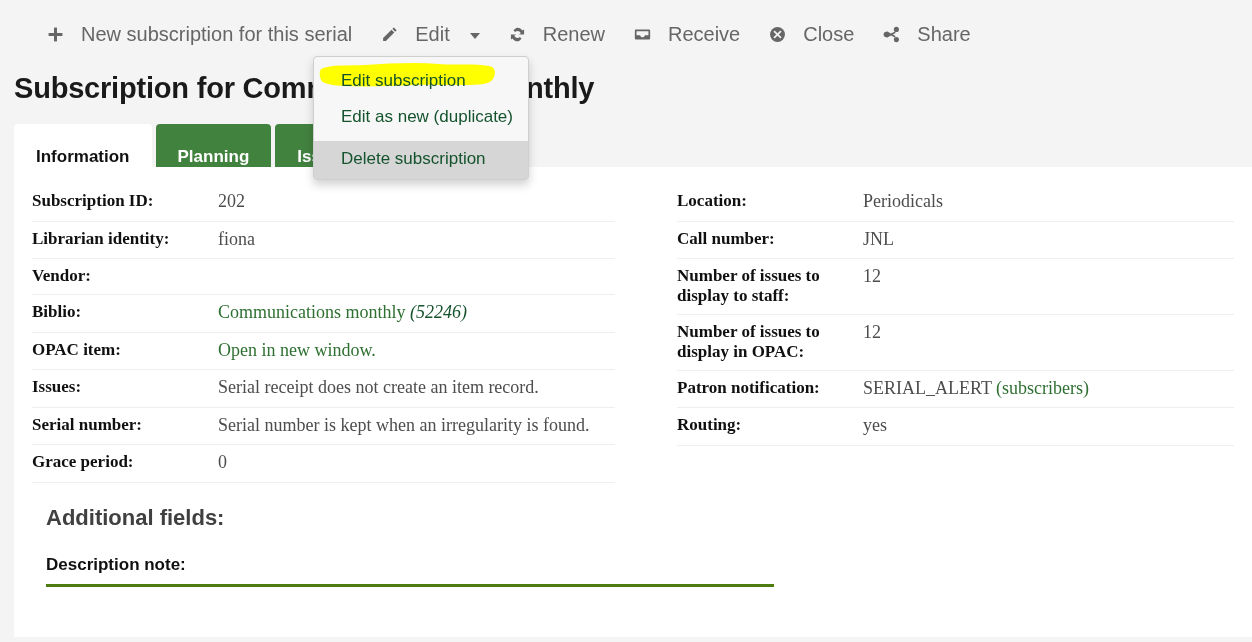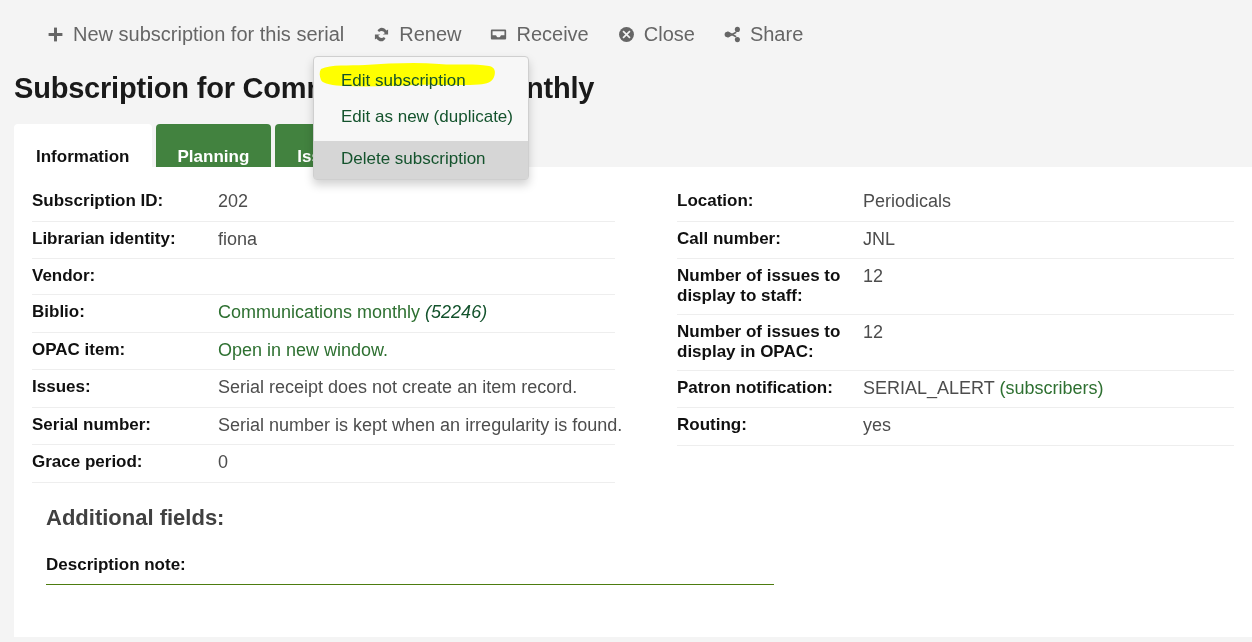--- a/index.html
+++ b/index.html
@@ -27,21 +27,21 @@
     height: 68px;
     background: #f4f4f4;
     display: flex;
     align-items: center;
     padding-left: 32px;
     gap: 0px;
   }
   .tb-btn {
     display: flex;
     align-items: center;
-    gap: 8px;
+    gap: 16px;
     color: #666666;
     font-size: 20px;
     padding: 6px 14px;
     cursor: pointer;
     white-space: nowrap;
     line-height: 1;
   }
   .tb-btn .ic {
     display: inline-flex;
     align-items: center;
@@ -107,20 +107,21 @@
     height: 470px;
     background: #ffffff;
   }
 
   .cols {
     position: absolute;
     left: 0; top: 0;
     width: 1238px;
     display: flex;
     gap: 0;
+    font-family: Liberation Serif, serif;
   }
   .col {
     width: 50%;
     padding: 17px 18px 0 18px;
   }
   .col.right { padding-left: 44px; }
 
   table.info {
     width: 100%;
     border-collapse: collapse;
@@ -159,21 +160,21 @@
     color: #404040;
   }
   .addl-table {
     position: absolute;
     left: 32px; top: 380px;
     width: 728px;
     border-collapse: collapse;
     table-layout: fixed;
   }
   .addl-table td {
-    border-bottom: 1px solid #4d7c0f;
+    border-bottom: 3px solid #4d7c0f;
     padding: 8px 0 9px 0;
     font-size: 17px;
     font-weight: bold;
     color: #101010;
     vertical-align: top;
   }
   .addl-table td.afval { font-weight: normal; color: #4d4d4d; }
 
   
   .dropdown {
@@ -233,20 +234,30 @@
     <div class="tb-btn">
       <span class="ic">
         <svg viewBox="0 0 16 16" width="17" height="17" fill="currentColor">
           <rect x="6.6" y="1.5" width="2.8" height="13"></rect>
             <rect x="1.5" y="6.6" width="13" height="2.8"></rect>
         </svg>
       </span>
       <span>New subscription for this serial</span>
     </div>
 
+    <div class="tb-btn">
+      <span class="ic">
+        <svg viewBox="0 0 16 16" width="17" height="17" fill="currentColor">
+          <path d="M12.1 1.3 14.7 3.9 13.3 5.3 10.7 2.7z"></path>
+          <path d="M9.9 3.5 12.5 6.1 4.6 14H2v-2.6z"></path>
+        </svg>
+      </span>
+      <span>Edit</span>
+      <span class="caret"></span>
+    </div>
 
     <div class="tb-btn">
       <span class="ic">
         <svg viewBox="0 0 16 16" width="17" height="17" fill="currentColor">
           <path d="M8 1.6c2 0 3.7 1.1 4.6 2.7l1.6-1V8H9.3l1.8-1.2C10.5 5.6 9.3 4.8 8 4.8c-0.9 0-1.7 0.3-2.3 0.9L4.2 4.1C5.2 3.2 6.5 1.6 8 1.6z"></path>
           <path d="M8 14.4c-2 0-3.7-1.1-4.6-2.7l-1.6 1V8h4.9L4.9 9.2c0.6 1.2 1.8 2 3.1 2 0.9 0 1.7-0.3 2.3-0.9l1.5 1.6c-1 0.9-2.3 2.5-3.8 2.5z"></path>
         </svg>
       </span>
       <span>Renew</span>
     </div>

